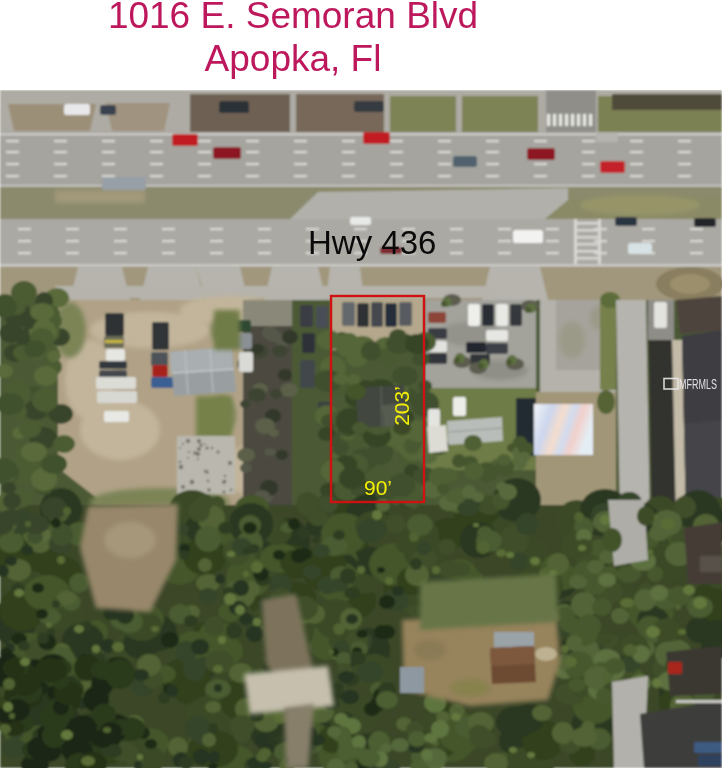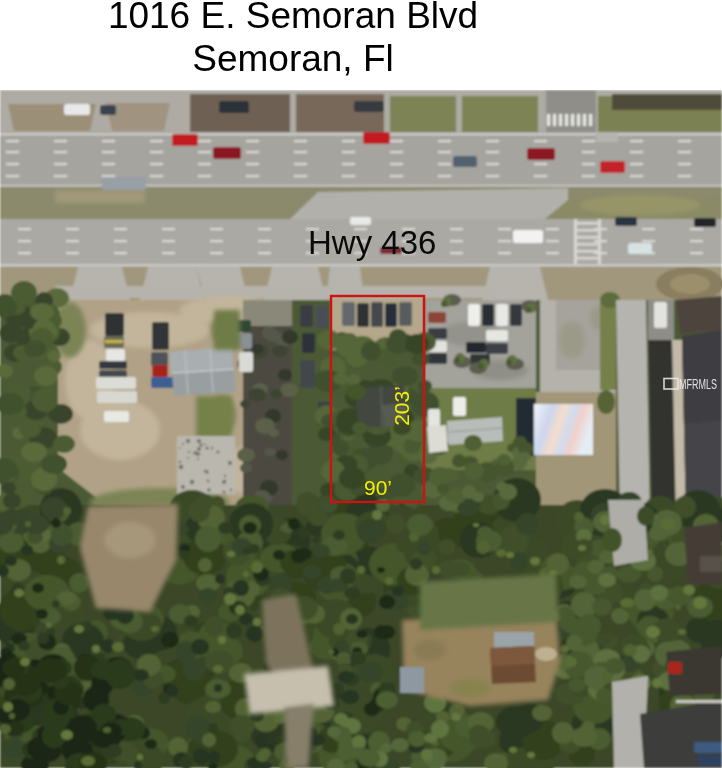--- a/index.html
+++ b/index.html
@@ -1,19 +1,19 @@
 <!DOCTYPE html>
 <html><head><meta charset="utf-8"><style>
 html,body{margin:0;padding:0;background:#fff;}
 body{width:722px;height:768px;overflow:hidden;font-family:"Liberation Sans",sans-serif;}
 </style></head><body>
 
-<div style="position:absolute;left:0;top:0;width:586px;height:90px;background:#ffffff;text-align:center;color:#000000;">
+<div style="position:absolute;left:0;top:0;width:586px;height:90px;background:#ffffff;text-align:center;color:#be185d;">
 <div style="font-size:37px;line-height:43px;margin-top:-6px;">1016 E. Semoran Blvd</div>
-<div style="font-size:37px;line-height:43px;">Semoran, Fl</div>
+<div style="font-size:37px;line-height:43px;">Apopka, Fl</div>
 </div>
 <div style="position:absolute;left:0;top:90px;width:722px;height:678px;">
 <svg width="722" height="678" viewBox="0 90 722 678" style="display:block">
 <defs>
 <filter id="b1" x="-10%" y="-10%" width="120%" height="120%">
           <feGaussianBlur stdDeviation="1.0"></feGaussianBlur>
         </filter>
 <filter id="b2" x="-20%" y="-20%" width="140%" height="140%">
           <feGaussianBlur stdDeviation="2.2"></feGaussianBlur>
         </filter>

